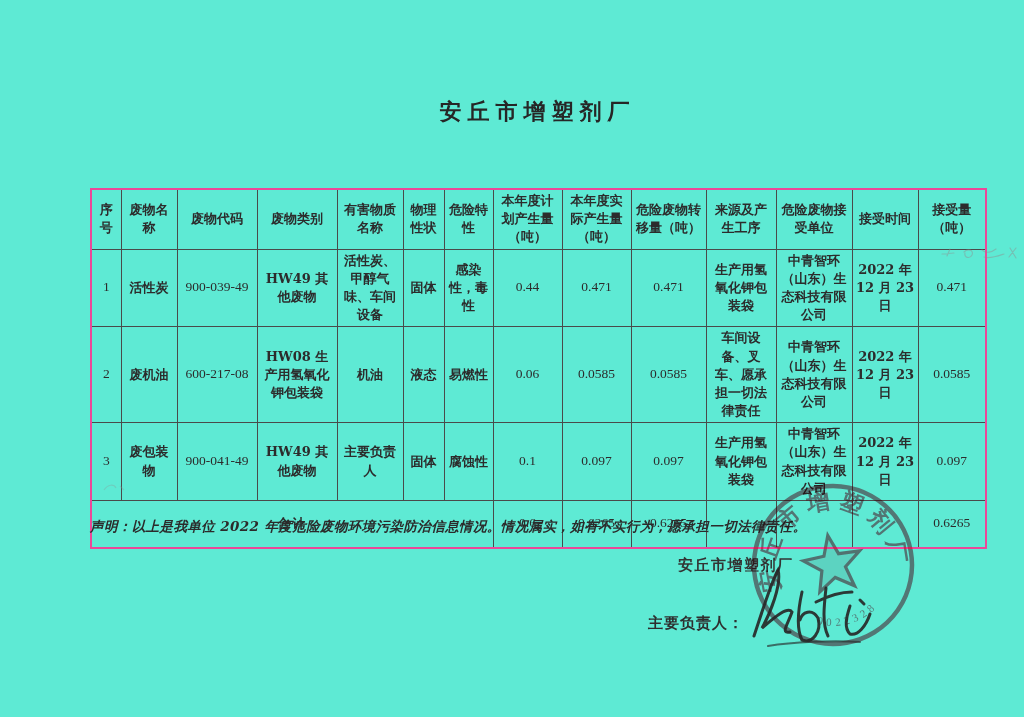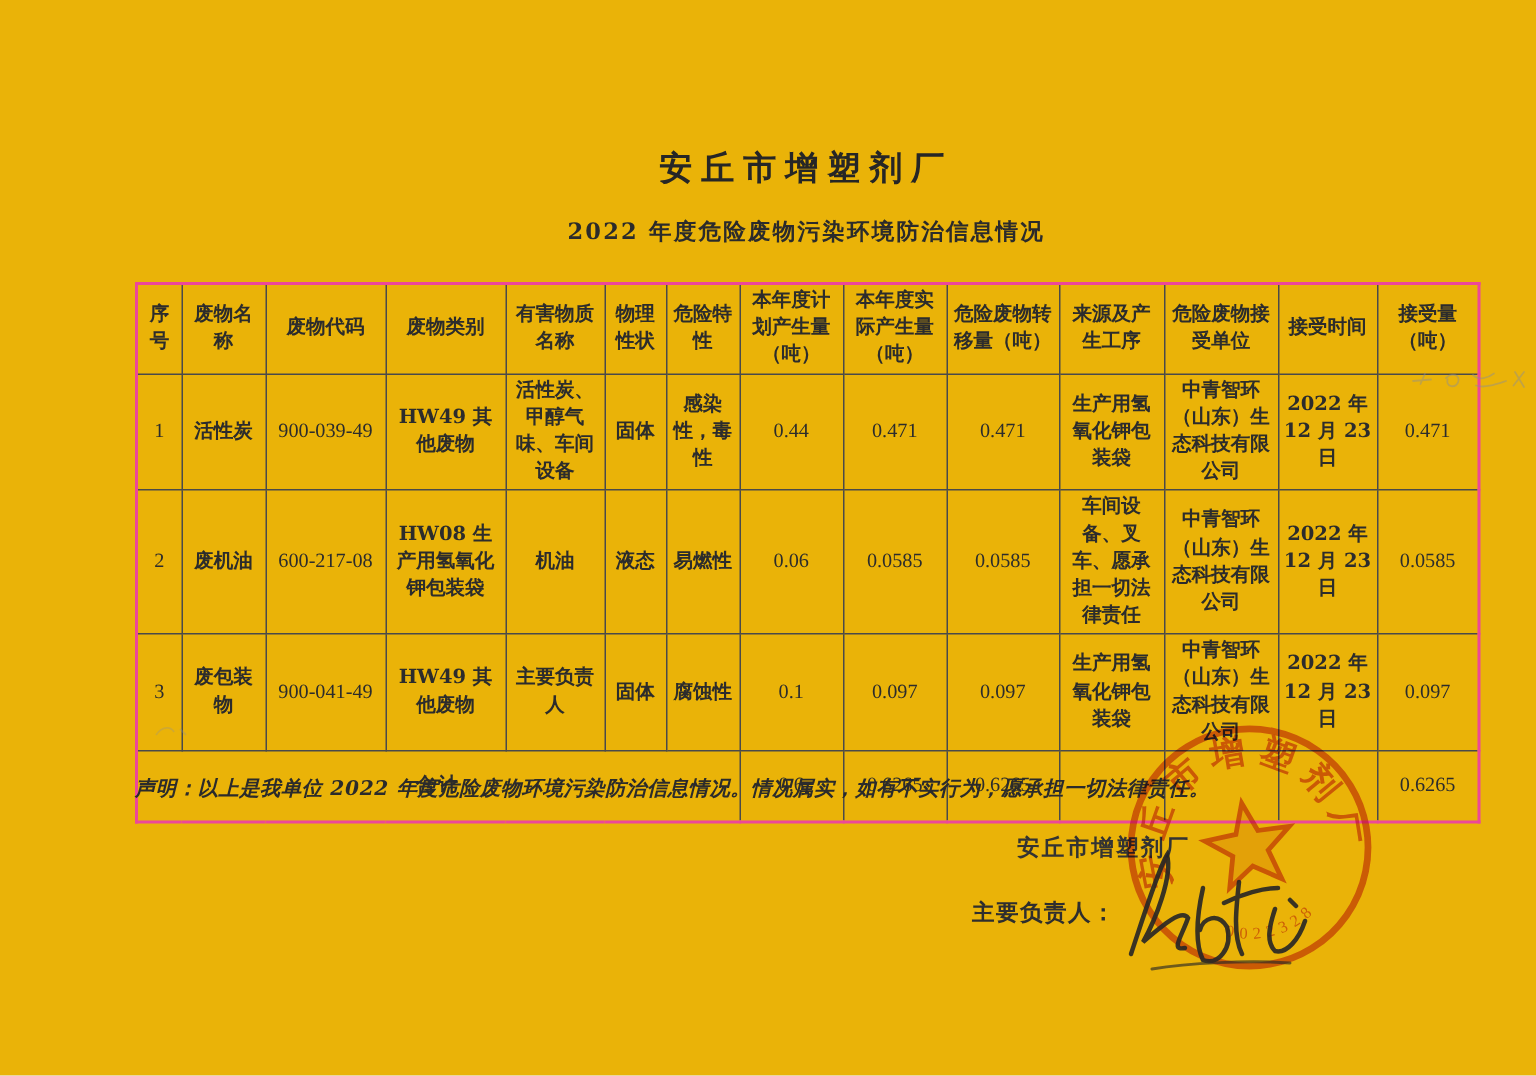--- a/index.html
+++ b/index.html
@@ -1,21 +1,21 @@
 <!DOCTYPE html>
 <html><head>
 <meta charset="utf-8">
 <style>
   * { box-sizing: border-box; margin: 0; padding: 0; }
   html,body { background:#e9e9e9; }
   .page {
     position: relative;
     width: 1024px; height: 717px;
     margin: 0 auto;
-    background: #eab308;
+    background: #5eead4;
     overflow: hidden;
     font-family: "DejaVu Serif", "Liberation Serif", serif;
     color: #2e2e2e;
   }
   .doc-title {
     position: absolute; left: 90px; top: 97px; width: 895px;
     text-align: center; font-size: 22px; font-weight: 700;
     letter-spacing: 6px; color: #262626;
   }
   .doc-subtitle {
@@ -53,21 +53,21 @@
   .declaration {
     position: absolute; left: 90px; top: 517px; width: 856px;
     font-size: 13.5px; font-weight: 600; letter-spacing: 0.4px;
     line-height: 1.45; color: #2b2b2b; font-style: italic;
   }
   .sig-company {
     position: absolute; left: 678px; top: 556px;
     font-size: 15px; font-weight: 600; letter-spacing: 1.5px; color: #333;
   }
   .sig-role {
-    position: absolute; left: 648px; top: 599px;
+    position: absolute; left: 648px; top: 614px;
     font-size: 15px; font-weight: 600; letter-spacing: 1px; color: #2e2e2e;
   }
   .signature-svg {
     position: absolute; left: 732px; top: 562px;
     width: 160px; height: 92px; z-index: 6;
   }
   .stamp-svg {
     position: absolute; left: 746px; top: 478px;
     width: 174px; height: 174px; z-index: 5;
     mix-blend-mode: multiply; opacity: 0.88;
@@ -82,21 +82,20 @@
     position: absolute; left: 100px; top: 478px;
     width: 30px; height: 18px; opacity: 0.3; z-index: 2;
   }
 </style>
 </head>
 <body>
 
 <div class="page">
 
   <div class="doc-title">安丘市增塑剂厂</div>
-  <div class="doc-subtitle">2022 年度危险废物污染环境防治信息情况</div>
 
   <table class="waste">
     <colgroup>
       <col style="width:30px">
         <col style="width:56px">
         <col style="width:80px">
         <col style="width:80px">
       <col style="width:66px">
         <col style="width:41px">
         <col style="width:49px">

